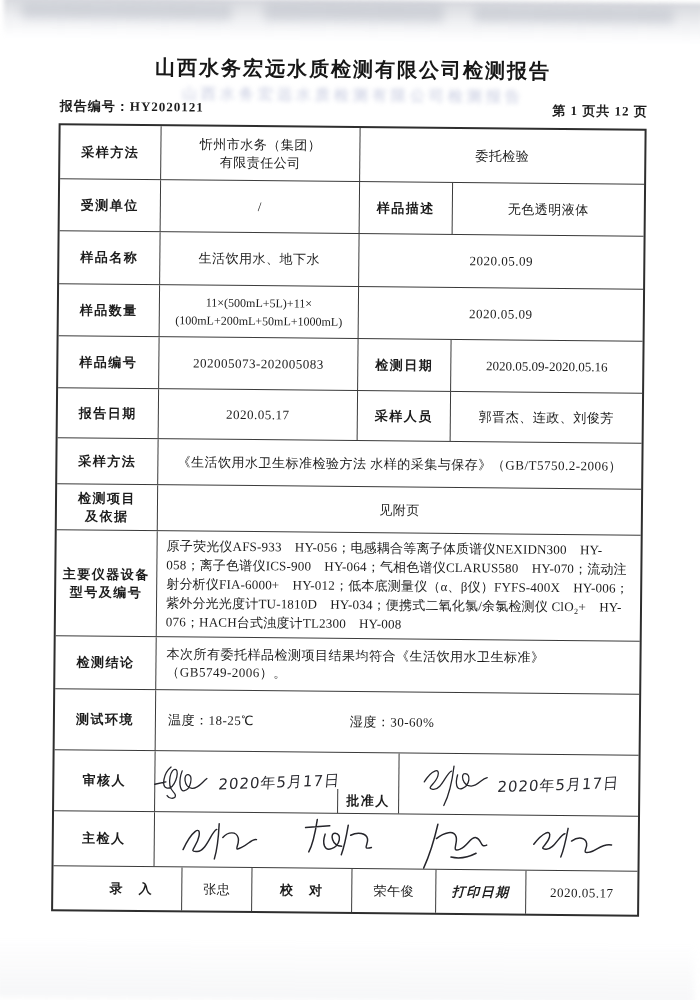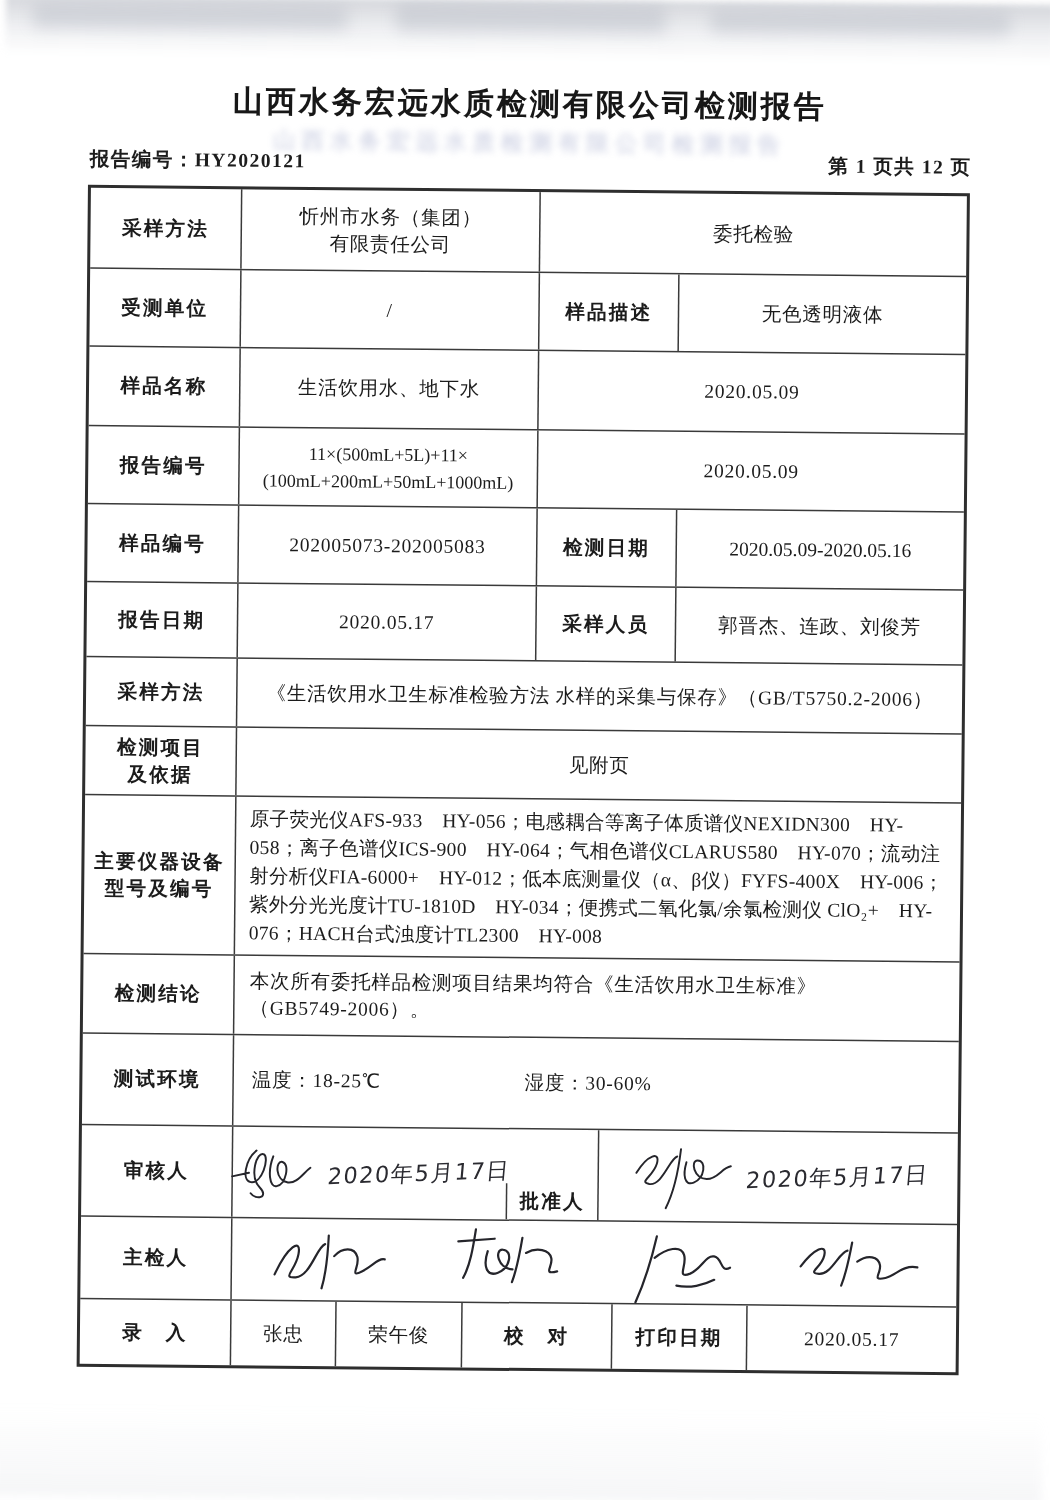--- a/index.html
+++ b/index.html
@@ -64,25 +64,25 @@
   .cell.lab{font-weight:700;letter-spacing:1.5px;}
   .cell.left{justify-content:flex-start;text-align:left;}
   .c-l1{width:100px;flex:none;}
   .c-v1{width:199px;flex:none;}
   .c-l2{width:93px;flex:none;}
   .c-v2{flex:1;}
   .stack span{display:block;}
   
   .rv-v1{width:183px;flex:none;}
   .rv-l2{width:61px;flex:none;margin-top:36px;}
-  .f1{width:100px;flex:none;}
+  .f1{width:100px;flex:none;margin-left:28px;}
   .f2{width:70px;flex:none;}
   .f3{width:100px;flex:none;}
   .f4{width:84px;flex:none;}
-  .f5{width:90px;flex:none;}
+  .f5{width:90px;flex:none;font-style:italic;}
   .f6{flex:1;}
   
   .sig{flex:none;}
   .sig path{fill:none;stroke:#25252b;stroke-width:2.1;stroke-linecap:round;stroke-linejoin:round;}
   .hand{
     font-family:"DejaVu Sans",sans-serif;
     font-size:15px;color:#2a2a30;white-space:nowrap;
     transform:rotate(-2.5deg) skewX(-7deg);letter-spacing:1px;
   }
   .sigrow{display:flex;align-items:center;gap:4px;}
@@ -127,21 +127,21 @@
       <div class="cell c-v2">无色透明液体</div>
     </div>
 
     <div class="row" style="min-height:53px;">
       <div class="cell lab c-l1">样品名称</div>
       <div class="cell c-v1">生活饮用水、地下水</div>
       <div class="cell c-v2">2020.05.09</div>
     </div>
 
     <div class="row" style="min-height:52px;">
-      <div class="cell lab c-l1">报告编号</div>
+      <div class="cell lab c-l1">样品数量</div>
       <div class="cell c-v1" style="font-size:12px;letter-spacing:0;">
         <span><span>11×(500mL+5L)+11×</span><span style="display:block;">(100mL+200mL+50mL+1000mL)</span></span>
       </div>
       <div class="cell c-v2">2020.05.09</div>
     </div>
 
     <div class="row" style="min-height:52px;">
       <div class="cell lab c-l1">样品编号</div>
       <div class="cell c-v1">202005073-202005083</div>
       <div class="cell lab c-l2">检测日期</div>
@@ -226,20 +226,20 @@
         </svg>
         <svg class="sig" width="86" height="42" viewBox="0 0 124 60" style="transform:rotate(3deg) translateY(-2px);">
           <path d="M6 38 C18 20 30 14 28 26 C26 38 12 44 24 44 C36 44 42 22 50 20 M54 12 C52 28 50 42 46 54 M60 30 C70 22 80 24 82 32 C84 40 74 48 88 44 C98 41 104 30 118 32"></path>
         </svg>
       </div>
     </div>
 
     <div class="row" style="min-height:44px;">
       <div class="cell lab f1">录　入</div>
       <div class="cell f2">张忠</div>
+      <div class="cell lab f3">校　对</div>
       <div class="cell f4">荣午俊</div>
-      <div class="cell lab f3">校　对</div>
       <div class="cell lab f5">打印日期</div>
       <div class="cell f6">2020.05.17</div>
     </div>
 
   </div>
 </div>
 
 </body></html>

